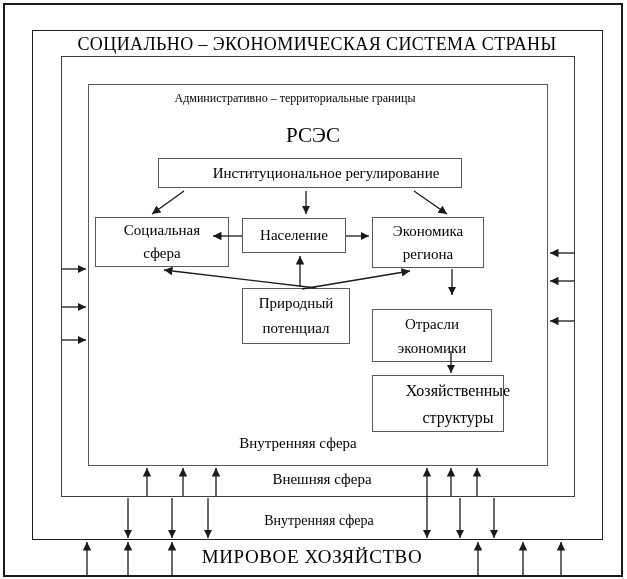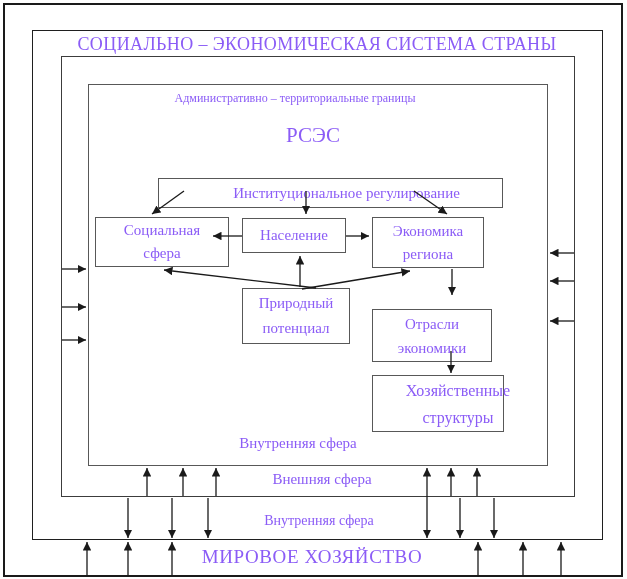--- a/index.html
+++ b/index.html
@@ -1,18 +1,18 @@
 <!DOCTYPE html>
 <html><head>
 <meta charset="utf-8">
 <style>
   html,body { margin:0; padding:0; background:#fff; }
   .canvas {
     position:relative; width:627px; height:579px;
-    background:#fff; color:#8b5cf6;
+    background:#fff; color:#000000;
     font-family:"Liberation Serif", serif;
     overflow:hidden;
   }
   .frame { position:absolute; box-sizing:border-box; background:transparent; }
   .frame-outer  { left:3px;  top:3px;  width:620px; height:574px; border:2px solid #1a1a1a; }
   .frame-second { left:32px; top:30px; width:571px; height:510px; border:1.5px solid #1f1f1f; }
   .frame-third  { left:61px; top:56px; width:514px; height:441px; border:1.5px solid #3c3c3c; }
   .frame-inner  { left:88px; top:84px; width:460px; height:382px; border:1.5px solid #585858; }
 
   .lbl { position:absolute; transform:translate(-50%,-50%); white-space:nowrap; line-height:1.1; }
@@ -24,21 +24,21 @@
   .lbl-inner2  { left:319px; top:521px; font-size:14px; }
   .lbl-world   { left:312px; top:557px; font-size:19px; letter-spacing:0.6px; }
 
   .node {
     position:absolute; box-sizing:border-box;
     border:1.5px solid #585858; background:#fff;
     display:flex; align-items:center; justify-content:center;
     text-align:center; white-space:pre-line;
     font-size:15px; line-height:23px;
   }
-  .node-institutional { left:158px; top:178px; width:345px; height:30px; line-height:16px;padding-left:32px; }
+  .node-institutional { left:158px; top:158px; width:304px; height:30px; line-height:16px;padding-left:32px; }
   .node-social        { left:95px;  top:217px; width:134px; height:50px; }
   .node-population    { left:242px; top:218px; width:104px; height:35px; }
   .node-economy       { left:372px; top:217px; width:112px; height:51px; }
   .node-natural       { left:242px; top:288px; width:108px; height:56px; line-height:25px; }
   .node-industries    { left:372px; top:297px; width:120px; height:53px; line-height:24px;margin-top:12px; }
   .node-structures    { left:372px; top:375px; width:132px; height:57px; font-size:16px; line-height:27px;padding-left:40px; }
 
   svg.arrows { position:absolute; left:0; top:0; pointer-events:none; }
   svg.arrows line { stroke:#1a1a1a; stroke-width:1.3; }
 </style>

